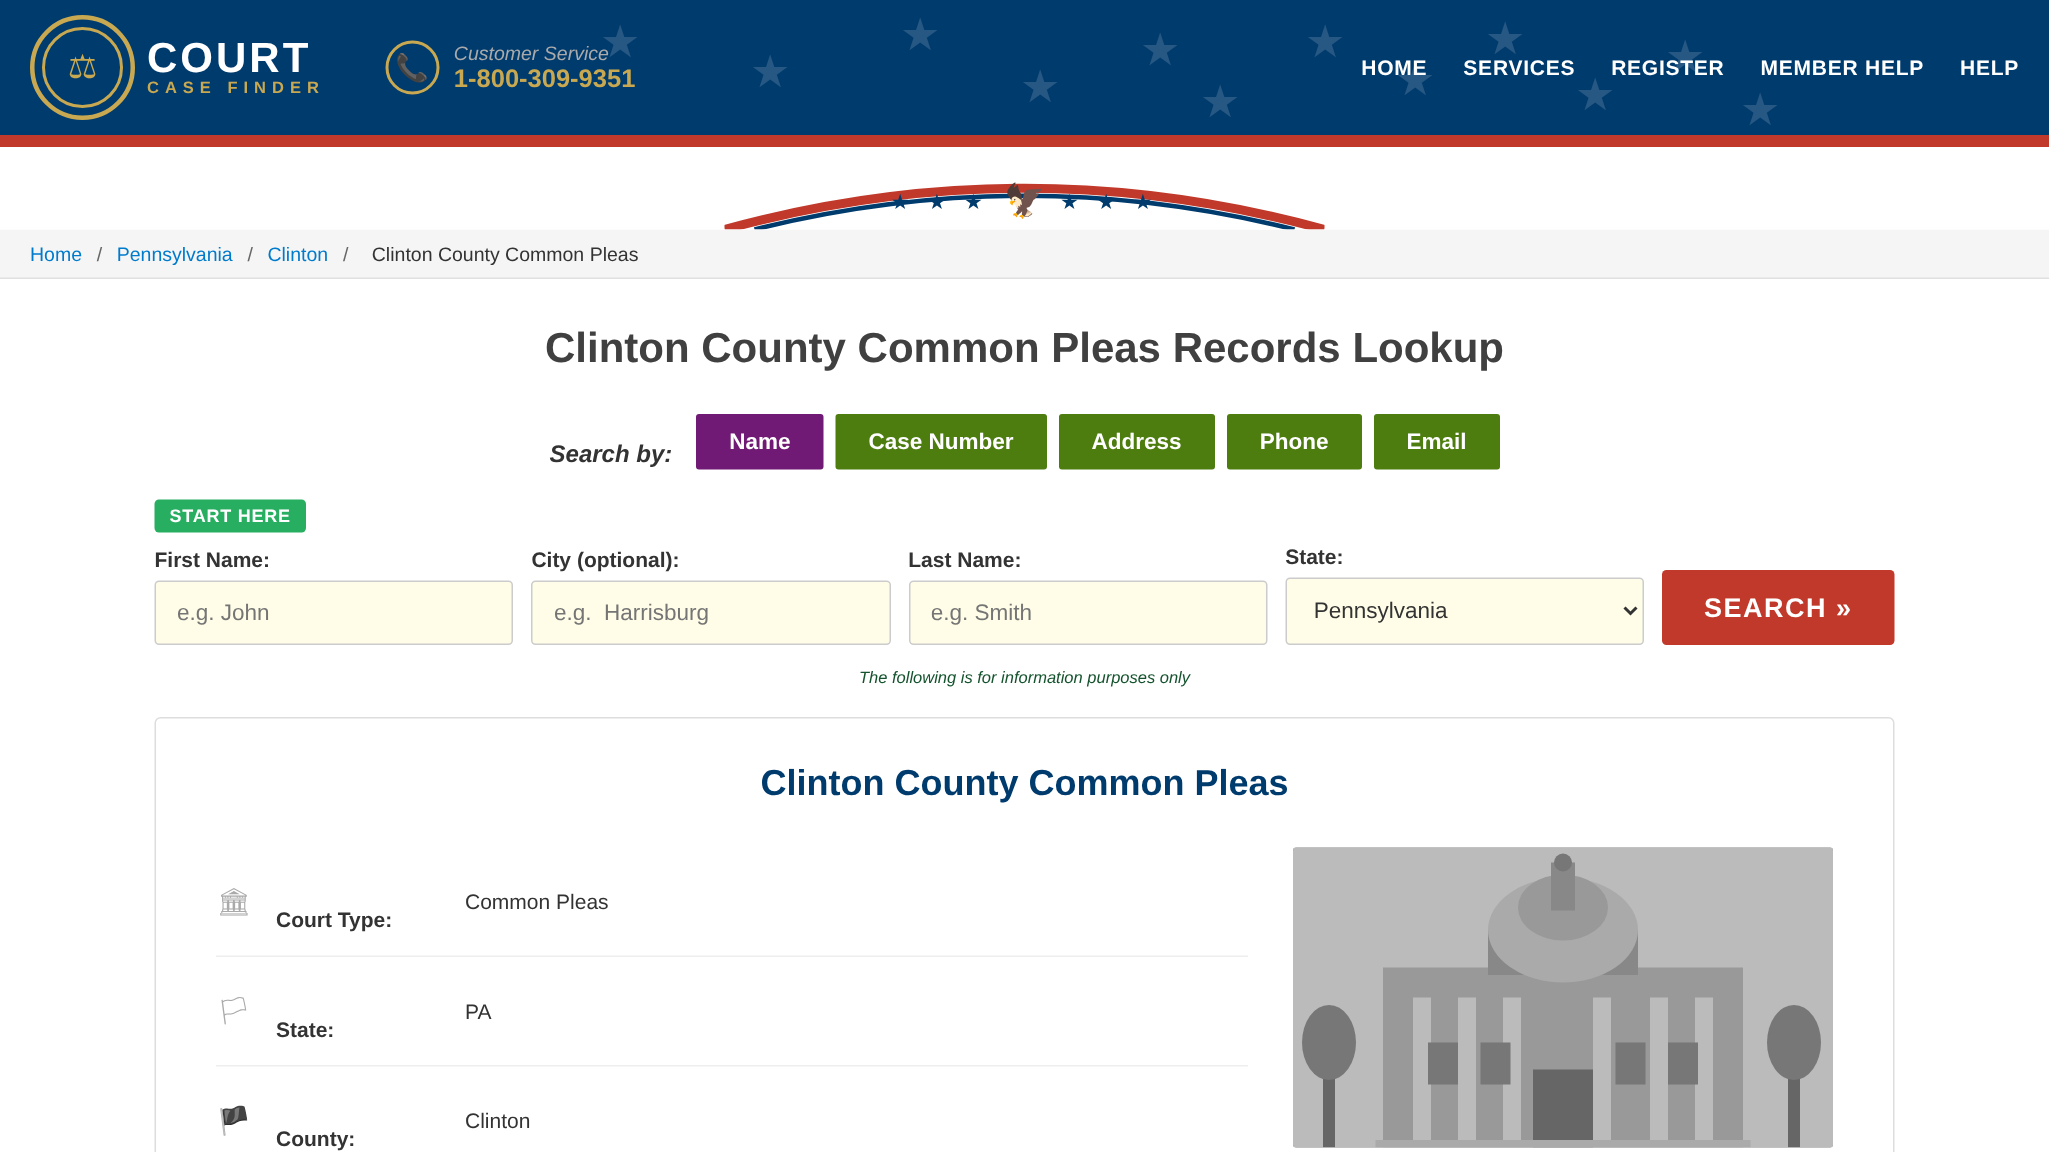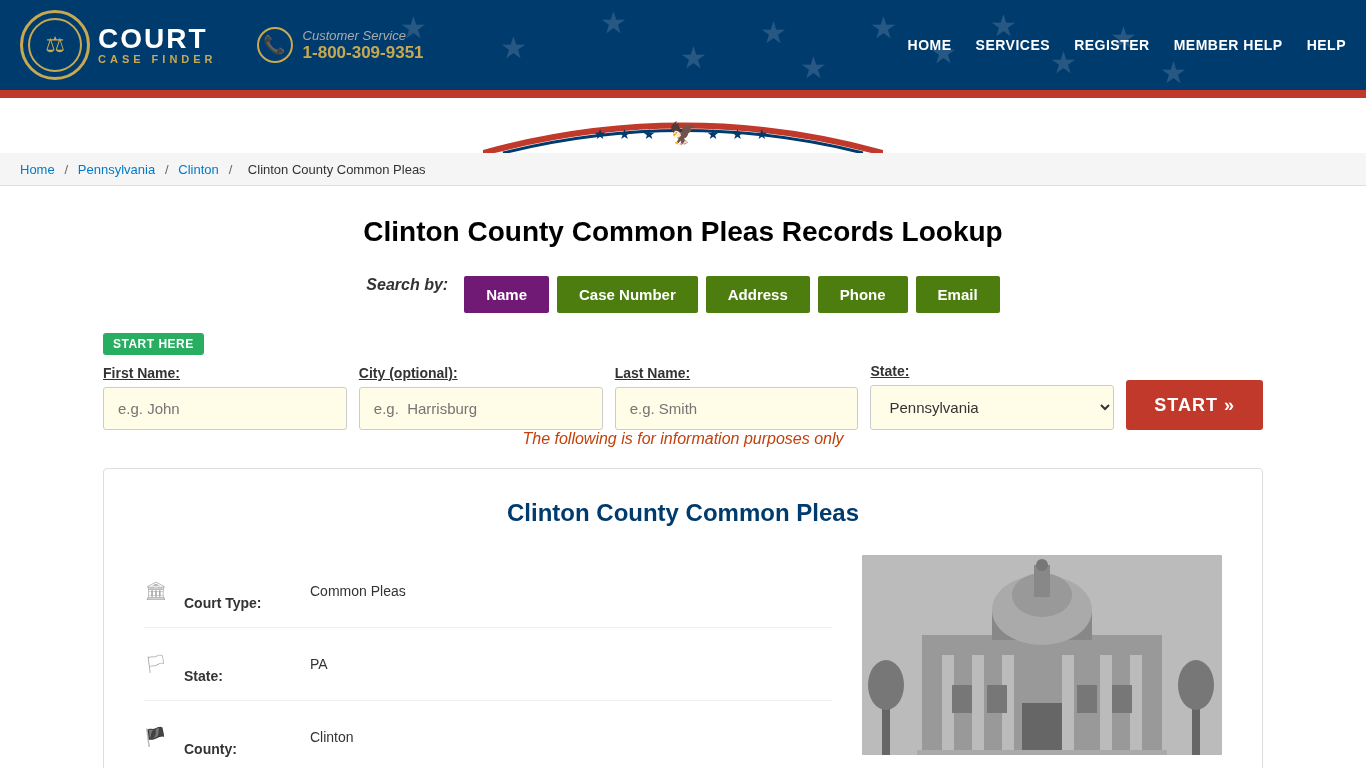--- a/index.html
+++ b/index.html
@@ -192,28 +192,28 @@
     .main-content {
       max-width: 1200px;
       margin: 0 auto;
       padding: 30px 20px 20px;
     }
 
     .page-title {
       text-align: center;
       font-size: 28px;
       font-weight: bold;
-      color: #000000;
+      color: #404040;
       margin-bottom: 28px;
     }
 
     
     .search-by-row {
       display: flex;
-      align-items: flex-start;
+      align-items: flex-end;
       justify-content: center;
       gap: 8px;
       margin-bottom: 20px;
     }
     .search-by-label {
       font-size: 16px;
       font-weight: bold;
       font-style: italic;
       color: #333;
       margin-right: 8px;
@@ -251,21 +251,20 @@
     .form-group {
       display: flex;
       flex-direction: column;
       gap: 6px;
       flex: 1;
     }
     .form-group label {
       font-size: 14px;
       font-weight: bold;
       color: #333;
-      text-decoration: underline;
     }
     .form-group input,
     .form-group select {
       padding: 12px 14px;
       font-size: 15px;
       border: 1px solid #ccc;
       border-radius: 3px;
       background: #fffde7;
       color: #888;
       width: 100%;
@@ -287,22 +286,23 @@
       letter-spacing: 1px;
       height: 50px;
       display: flex;
       align-items: center;
       gap: 6px;
     }
 
     .info-note {
       text-align: center;
       font-style: italic;
-      color: #c2410c;
-      font-size: 16px;
+      color: #14532d;
+      margin-top: 16px;
+      font-size: 11px;
     }
 
     
     .court-card {
       border: 1px solid #ddd;
       border-radius: 4px;
       padding: 30px 40px;
       margin-top: 20px;
     }
     .court-card-title {
@@ -507,21 +507,21 @@
           <option>Texas</option>
           <option>Utah</option>
           <option>Vermont</option>
           <option>Virginia</option>
           <option>Washington</option>
           <option>West Virginia</option>
           <option>Wisconsin</option>
           <option>Wyoming</option>
         </select>
       </div>
-      <button class="search-btn">START »</button>
+      <button class="search-btn">SEARCH »</button>
     </div>
   </div>
 
   <p class="info-note">The following is for information purposes only</p>
 
   <div class="court-card">
     <h2 class="court-card-title">Clinton County Common Pleas</h2>
     <div class="court-card-body">
       <div class="court-info-table">
         <div class="court-info-row">

